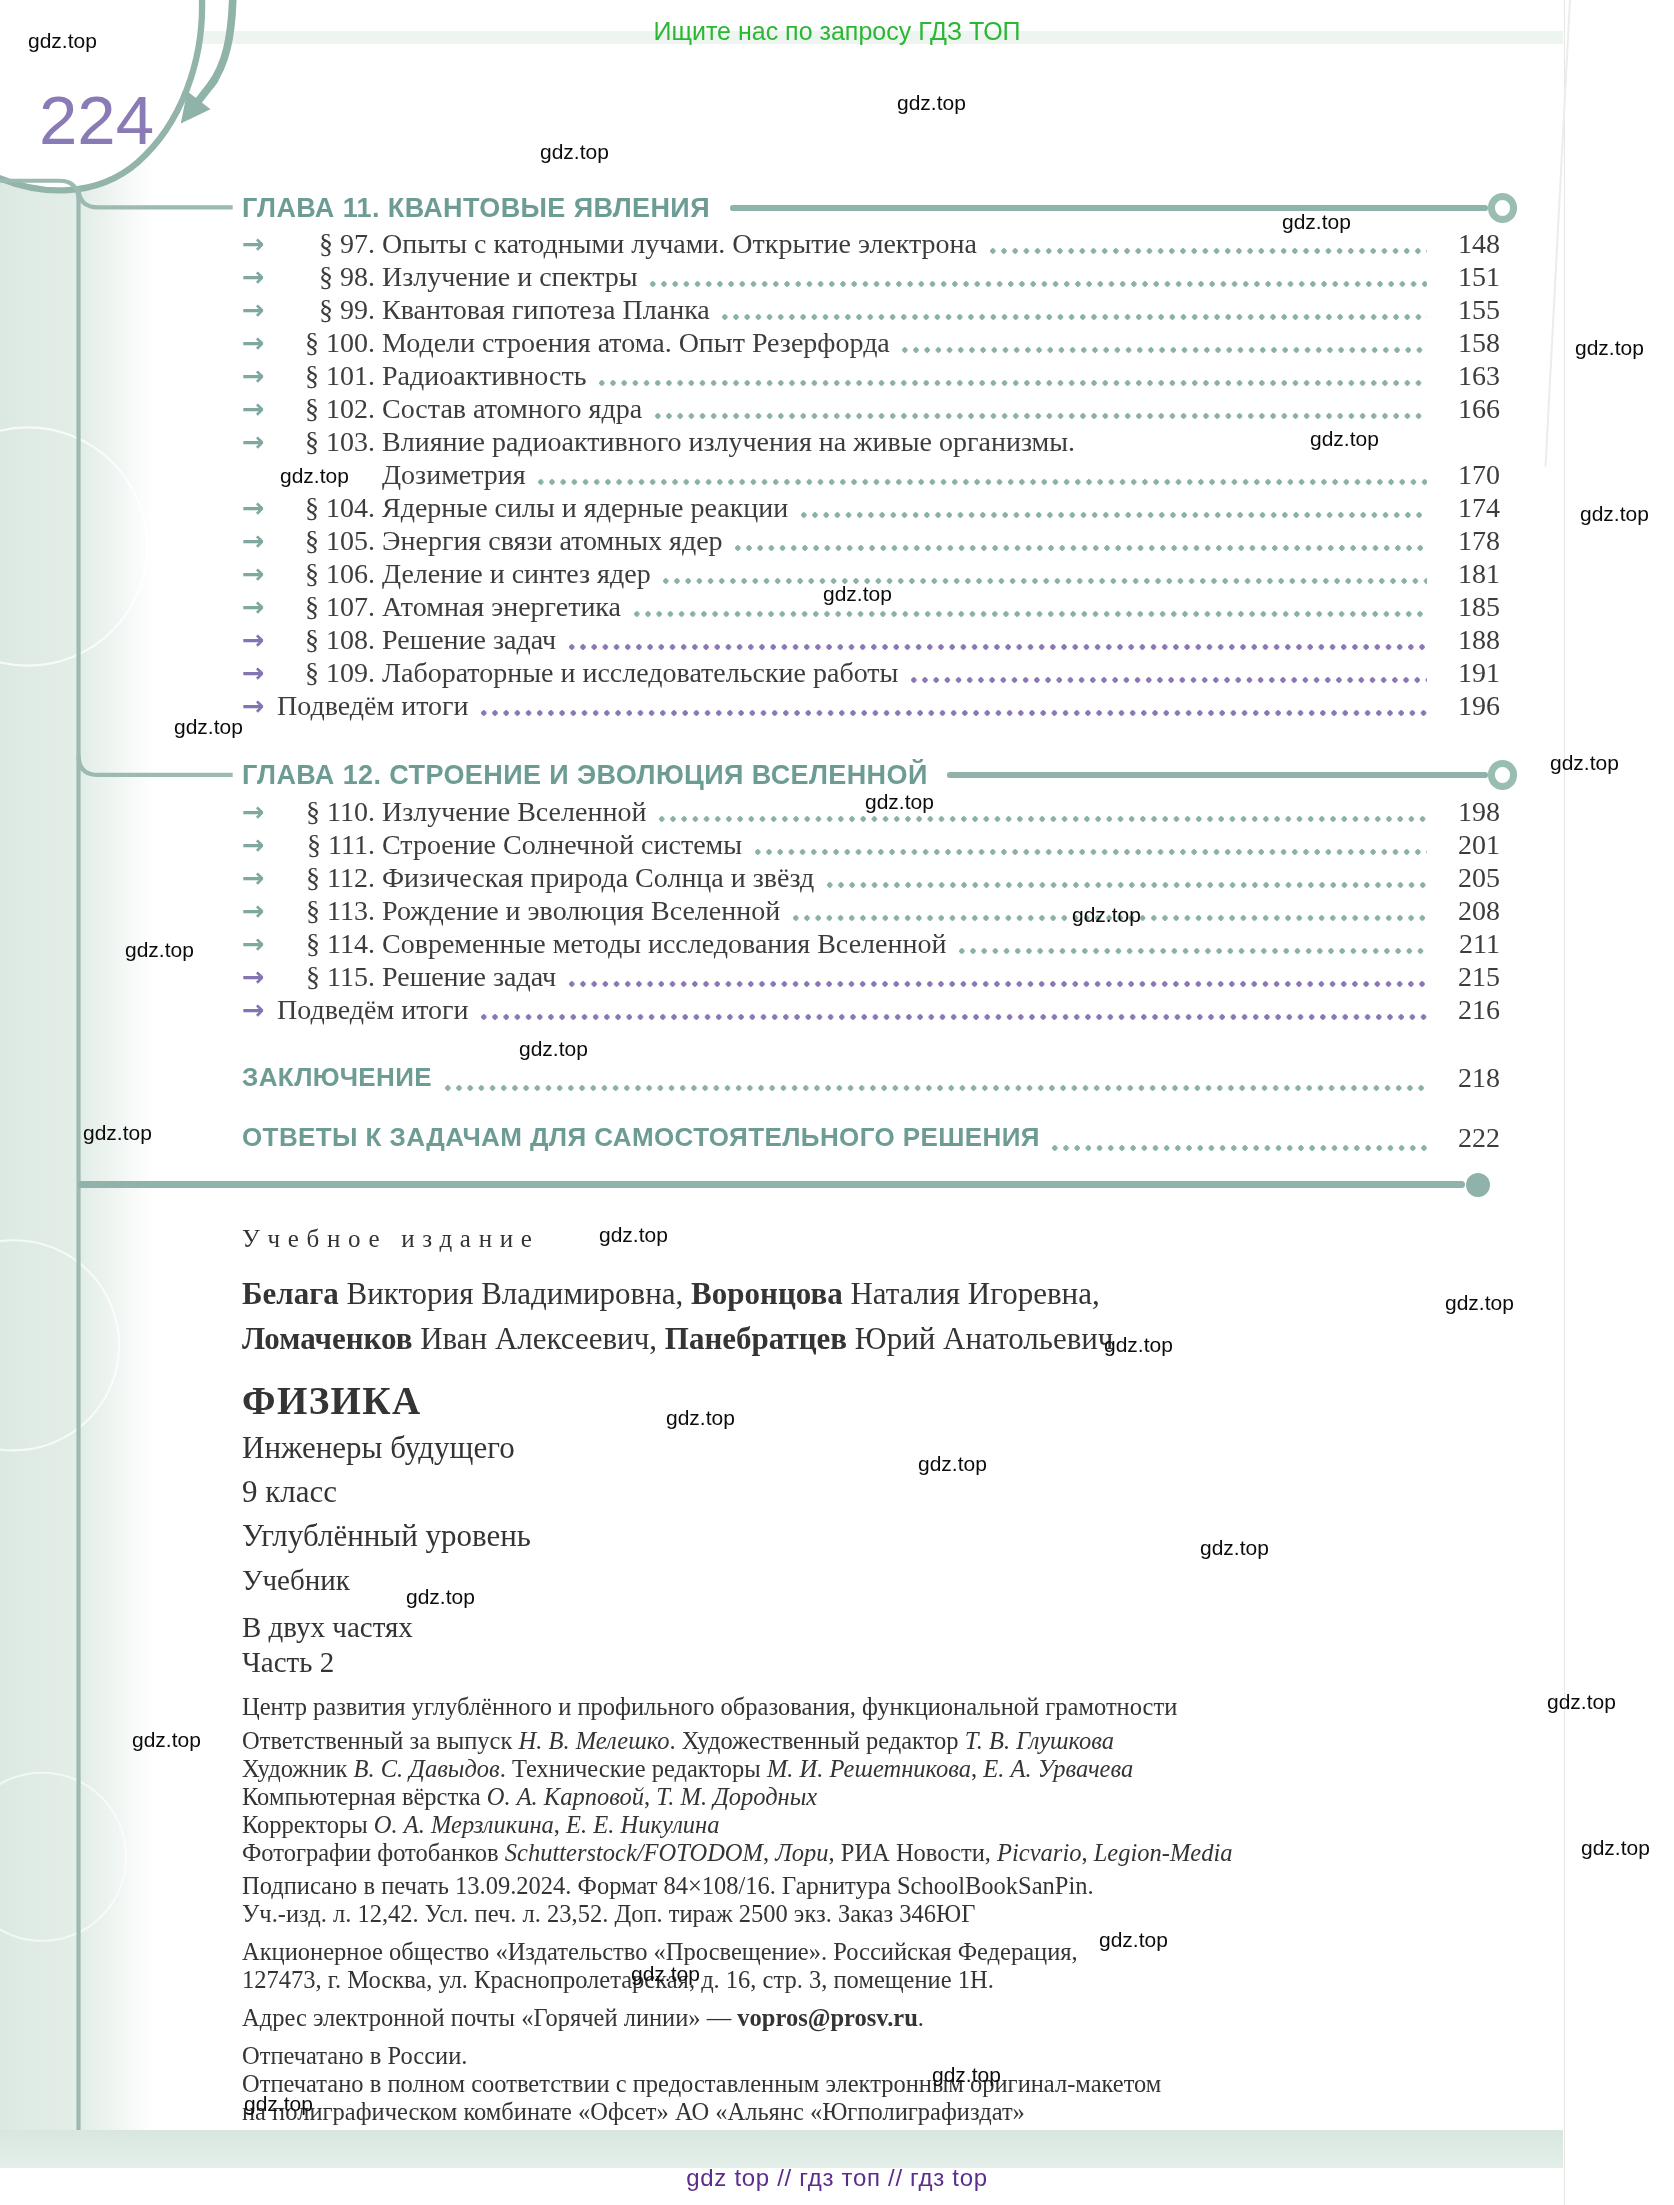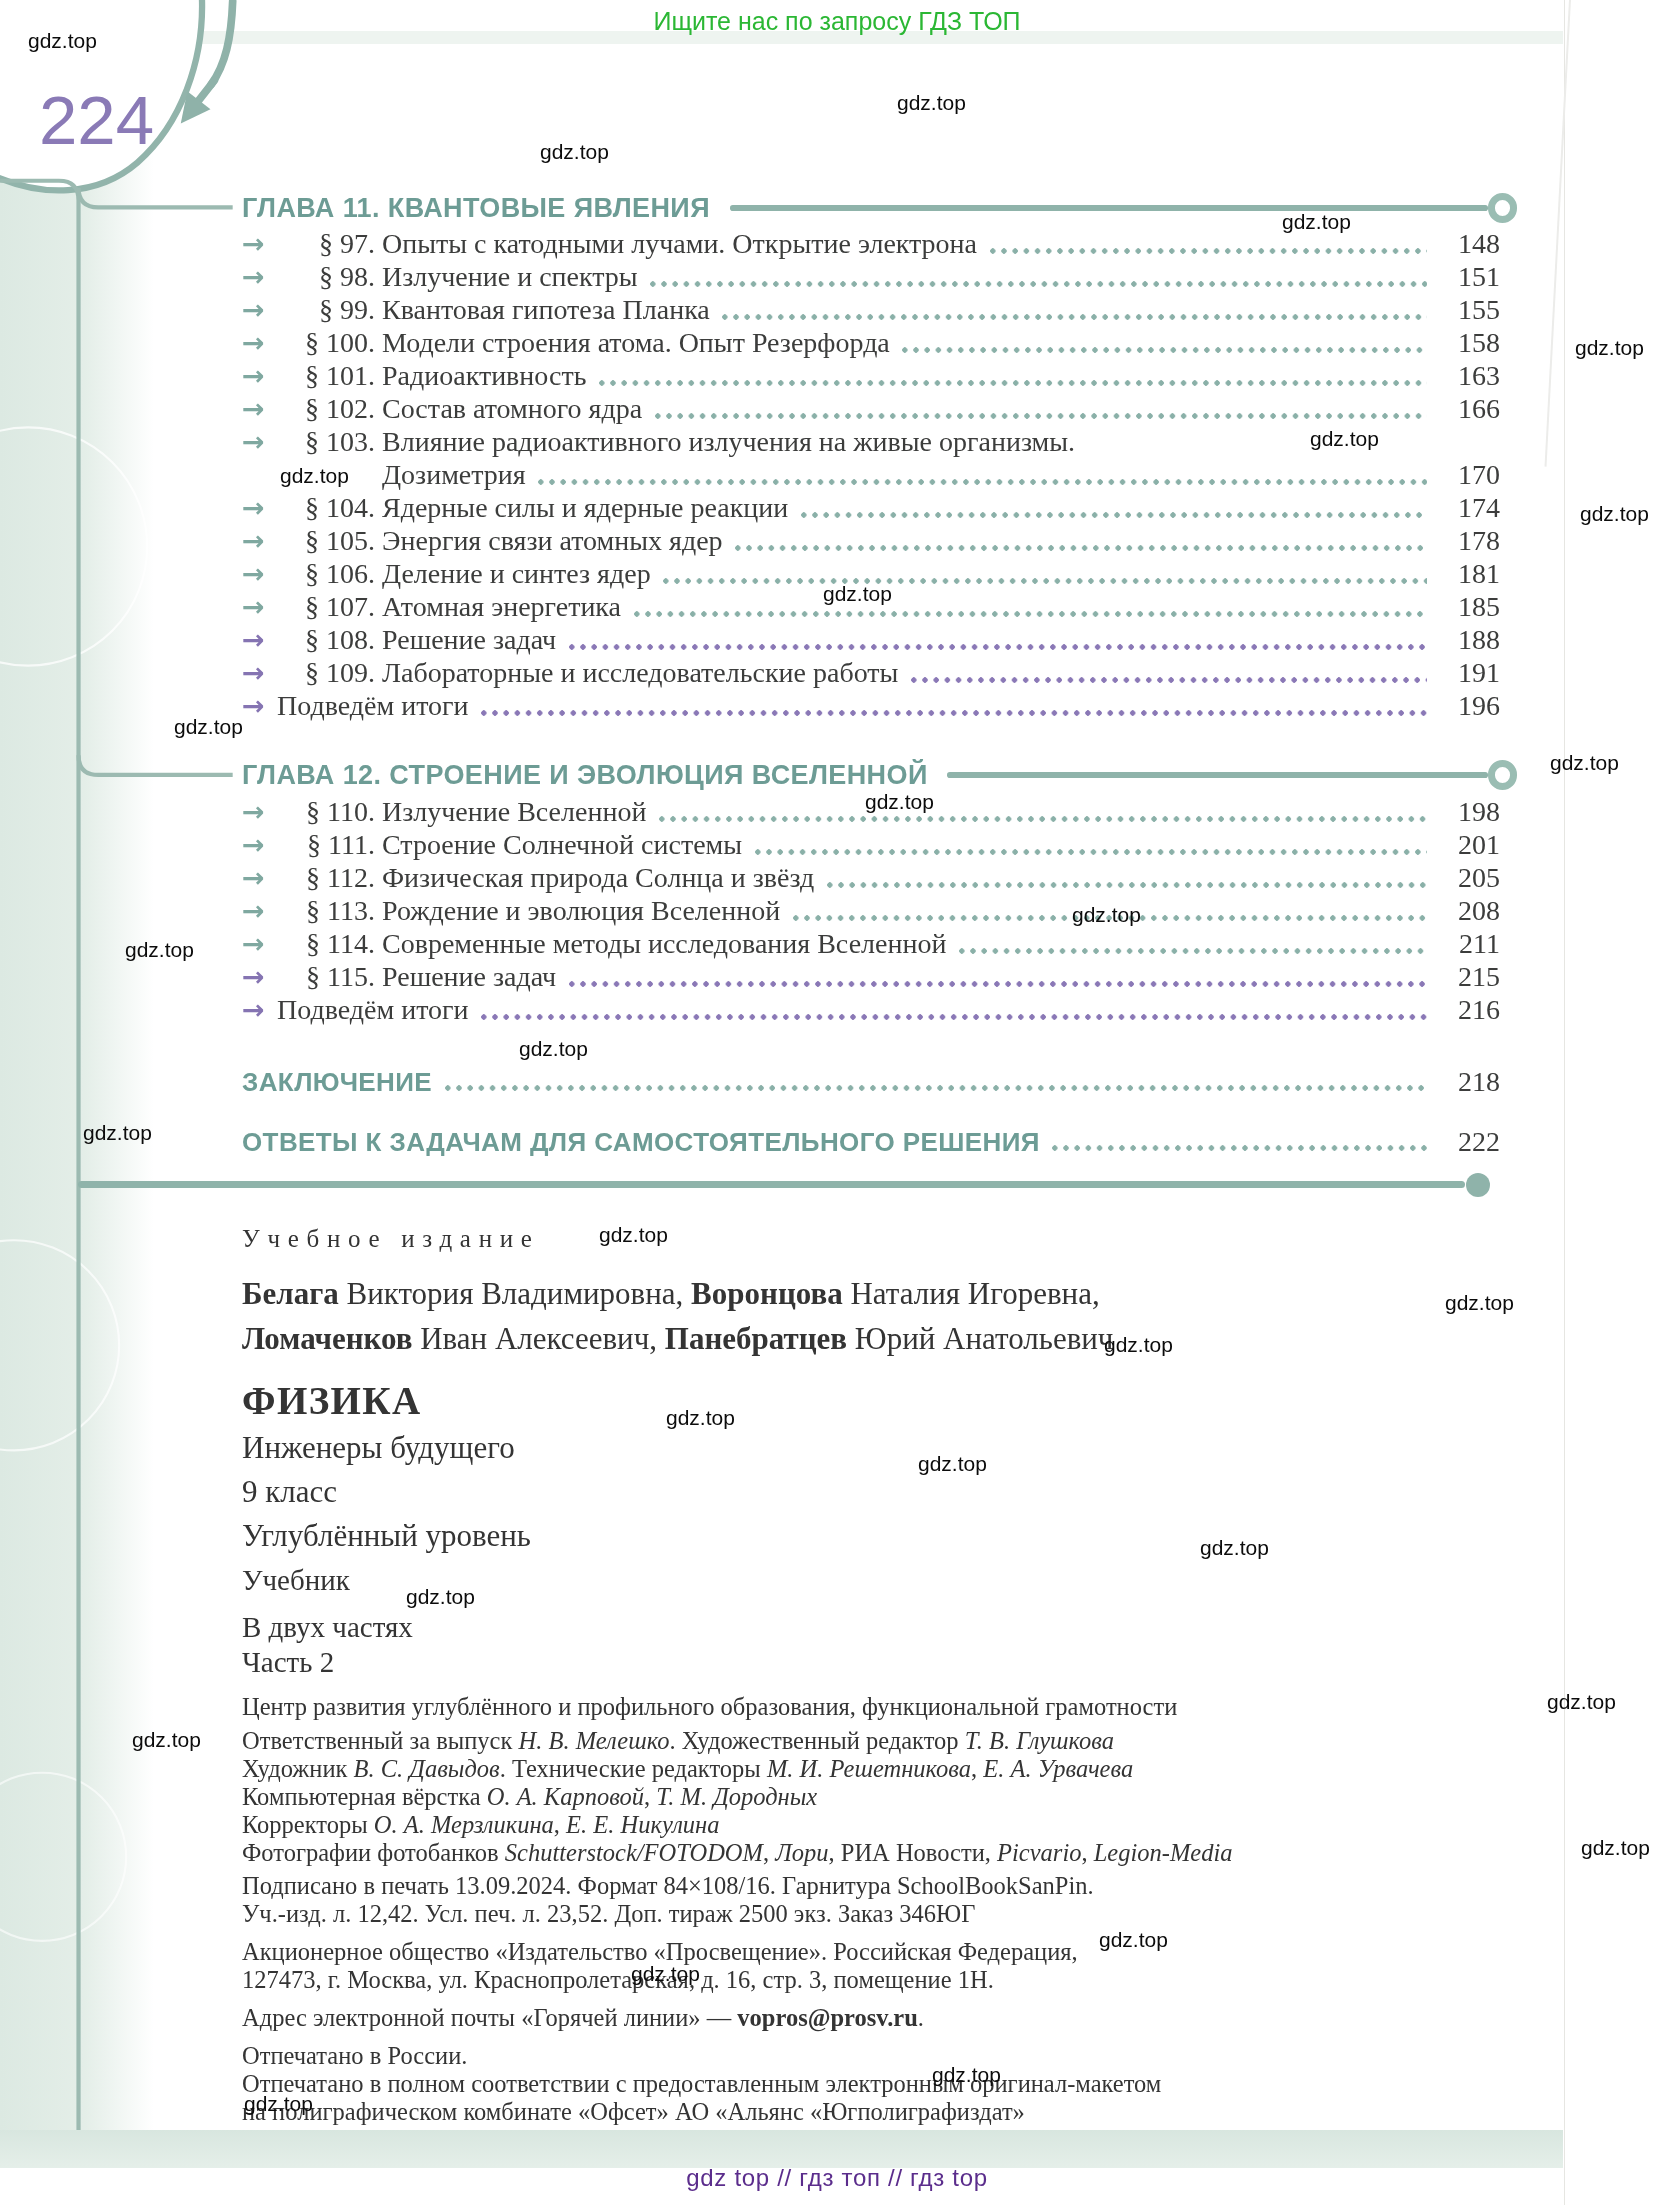--- a/index.html
+++ b/index.html
@@ -12,21 +12,21 @@
   .band-bottom{position:absolute;left:0;top:2130px;width:1563px;height:38px;z-index:0;
     background:linear-gradient(to bottom,#d8e6df,#e5efe9);}
   .strip-right{position:absolute;left:1564px;top:0;width:110px;height:100%;background:#ffffff;
     border-left:1.4px solid #e6e6e2;z-index:3;}
   .crease{position:absolute;left:1557px;top:-10.5px;width:2.1px;height:477px;background:#ececea;
     transform:rotate(3deg);z-index:4;}
   svg.deco{position:absolute;left:0;top:0;z-index:1;pointer-events:none;}
   
   .page-num{position:absolute;left:39px;top:81px;font-family:"Liberation Sans",sans-serif;
     font-size:69px;color:#8a7ab6;z-index:2;}
-  .promo-top{position:absolute;left:0;top:7px;width:100%;text-align:center;z-index:5;
+  .promo-top{position:absolute;left:0;top:17px;width:100%;text-align:center;z-index:5;
     font-family:"Liberation Sans",sans-serif;font-size:25px;font-weight:500;color:#2bb734;}
   .promo-bottom{position:absolute;left:0;top:2164px;width:100%;text-align:center;z-index:5;
     font-family:"Liberation Sans",sans-serif;font-size:24px;font-weight:500;letter-spacing:0.7px;color:#5b2d8c;}
   
   .chapter-head{position:absolute;left:242px;right:157px;height:34px;display:flex;align-items:center;z-index:2;}
   .chapter-title{font-family:"Liberation Sans",sans-serif;font-weight:700;font-size:27px;
     color:#6d9c95;white-space:nowrap;letter-spacing:0.4px;}
   .head-line{flex:1;height:6.3px;background:#8fb3aa;margin-left:19.6px;border-radius:2.8px;}
   .ring{width:15.4px;height:15.4px;border:7.7px solid #9abdb3;border-radius:50%;background:transparent;flex:none;}
   
@@ -38,21 +38,21 @@
   .toc-row .num{width:98px;flex:none;text-align:right;margin-right:7px;}
   .toc-row .spacer{visibility:hidden;}
   .toc-row .title{white-space:nowrap;}
   .leader{flex:1;align-self:flex-end;height:5.6px;margin:0 9.8px 7px 12.6px;
     background-image:radial-gradient(circle at 2.8px 2.8px,#8ab0a8 2.4px,rgba(0,0,0,0) 2.8px);
     background-size:11.2px 5.6px;background-repeat:repeat-x;}
   .toc-row.purple .leader{background-image:radial-gradient(circle at 2.8px 2.8px,#8a78b6 2.4px,rgba(0,0,0,0) 2.8px);}
   .pagenum{width:63px;flex:none;text-align:right;font-size:28px;color:#3c3d3c;}
   
   .extras{position:absolute;left:242px;top:1062px;width:1258px;z-index:2;}
-  .extra-row{display:flex;align-items:flex-end;height:36px;margin-bottom:24px;}
+  .extra-row{display:flex;align-items:flex-start;height:36px;margin-bottom:24px;}
   .extra-title{font-family:"Liberation Sans",sans-serif;font-weight:700;font-size:26px;
     color:#6d9c95;white-space:nowrap;letter-spacing:0.4px;}
   .endline{position:absolute;left:78px;top:1181px;width:1387px;height:7px;background:#8fb3aa;
     border-radius:3.5px;z-index:2;}
   .enddot{position:absolute;left:1466px;top:1173px;width:24px;height:24px;border-radius:50%;
     background:#8fb3aa;z-index:2;}
   
   .colophon{position:absolute;left:242px;top:1225px;width:1261px;z-index:2;color:#343434;}
   .colophon p{margin:0;}
   .c-edition{font-size:25px;letter-spacing:7.7px;margin-bottom:18px;}

